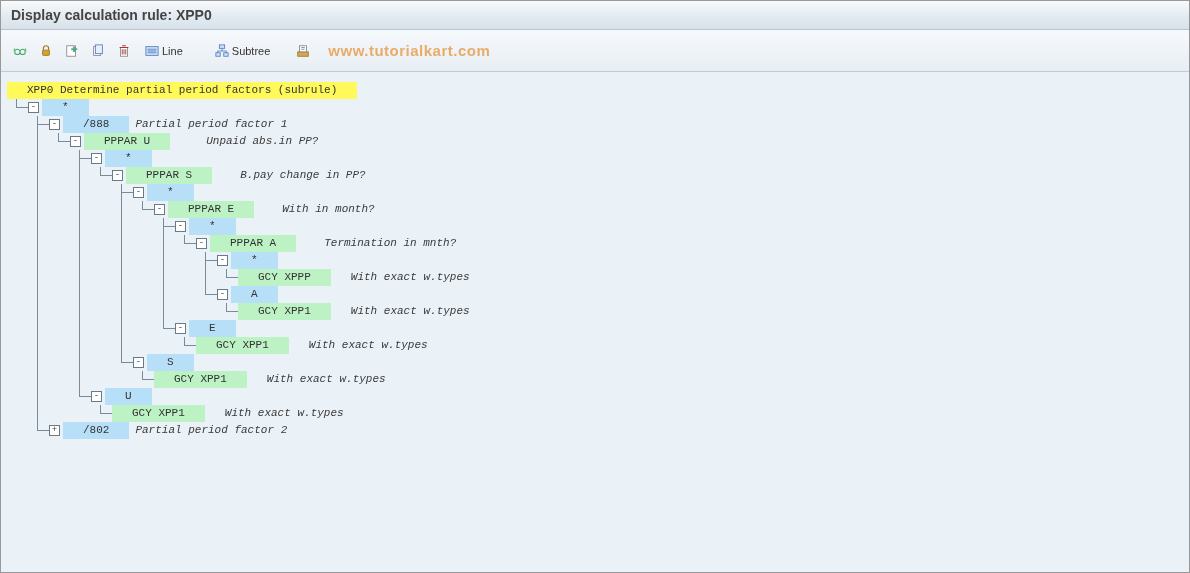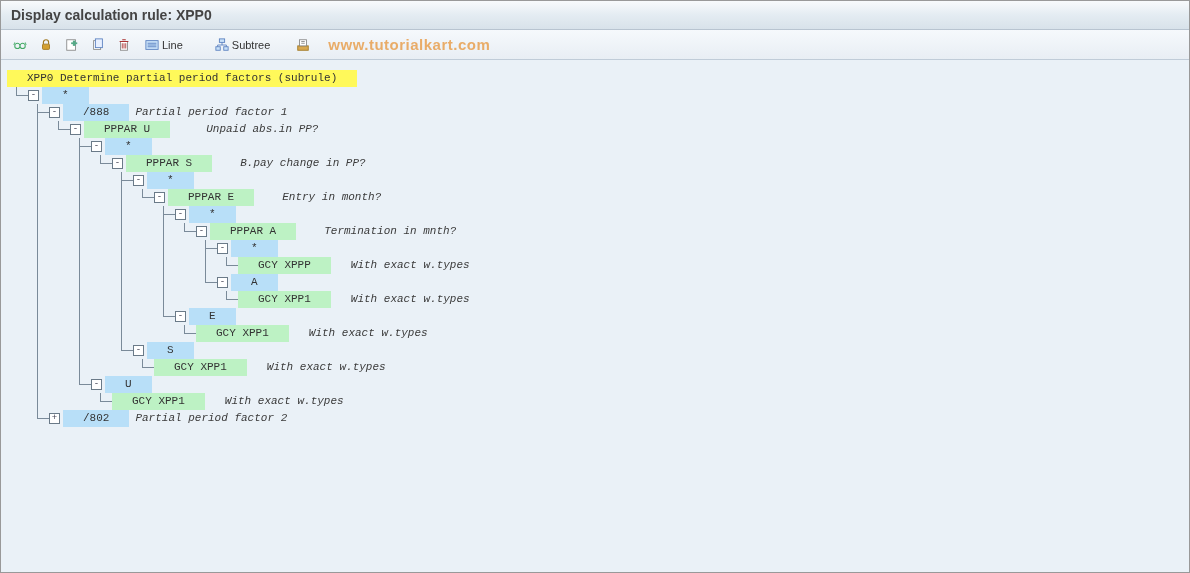--- a/index.html
+++ b/index.html
@@ -20,21 +20,21 @@
       font-size: 14px;
       color: #444;
     }
     .toolbar {
       background: linear-gradient(to bottom, #f6f9fc 0%, #e8eef4 100%);
       border-bottom: 1px solid #c0ccd8;
       padding: 4px 8px;
       display: flex;
       align-items: center;
       gap: 4px;
-      height: 30px;
+      height: 42px;
     }
     .tb-btn {
       display: inline-flex;
       align-items: center;
       justify-content: center;
       width: 22px;
       height: 20px;
       border: 1px solid transparent;
       background: transparent;
       cursor: pointer;
@@ -258,21 +258,21 @@
       <span class="indent"><span class="seg"></span><span class="seg vert"></span><span class="seg"></span><span class="seg vert"></span><span class="seg"></span><span class="seg tee"></span></span>
       <span class="toggle">-</span>
       <span class="code hl-blue">*</span>
     </div>
 
     <div class="row">
       <span class="indent"><span class="seg"></span><span class="seg vert"></span><span class="seg"></span><span class="seg vert"></span><span class="seg"></span><span class="seg vert"></span><span class="seg elbow"></span></span>
       <span class="toggle">-</span>
       <span class="code hl-green">PPPAR E</span>
       <span class="gap" style="width:22px"></span>
-      <span class="desc">Entry in month?</span>
+      <span class="desc">With in month?</span>
     </div>
 
     <div class="row">
       <span class="indent"><span class="seg"></span><span class="seg vert"></span><span class="seg"></span><span class="seg vert"></span><span class="seg"></span><span class="seg vert"></span><span class="seg"></span><span class="seg tee"></span></span>
       <span class="toggle">-</span>
       <span class="code hl-blue">*</span>
     </div>
 
     <div class="row">
       <span class="indent"><span class="seg"></span><span class="seg vert"></span><span class="seg"></span><span class="seg vert"></span><span class="seg"></span><span class="seg vert"></span><span class="seg"></span><span class="seg vert"></span><span class="seg elbow"></span></span>

